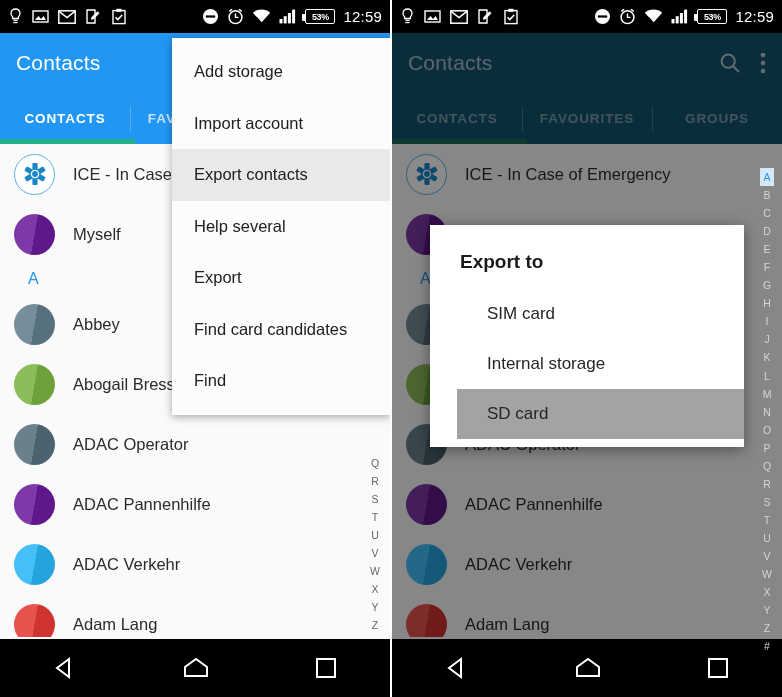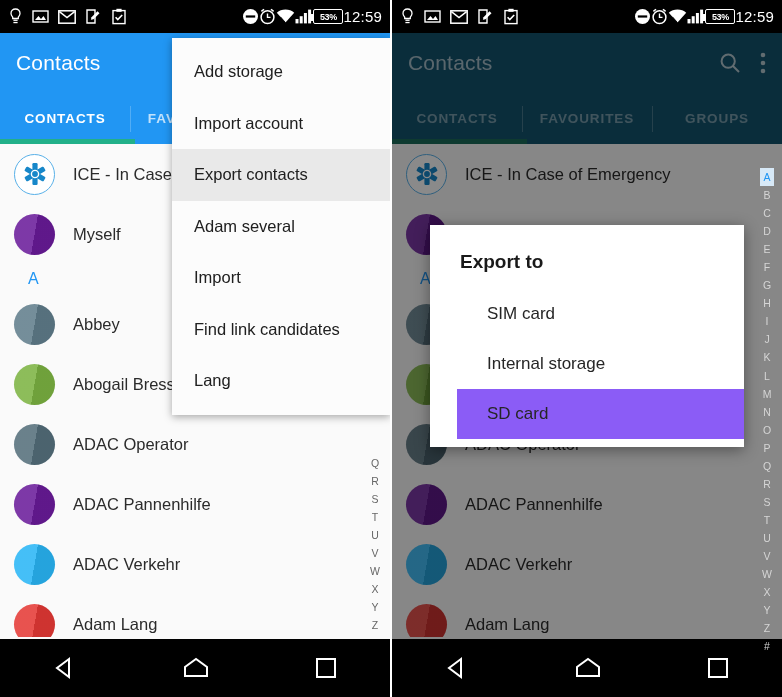--- a/index.html
+++ b/index.html
@@ -18,21 +18,21 @@
   .phone.left  { left: 0; }
   .phone.right { left: 392px; width: 390px; }
   .gutter { position:absolute; left:390px; top:0; width:2px; height:697px; background:#ffffff; z-index:60; }
 
   
   .statusbar {
     position: relative; height: 33px; background: #000;
     display: flex; align-items: center; padding: 0 8px; color: #fff;
   }
   .sb-left { display:flex; align-items:center; gap:9px; }
-  .sb-right { margin-left:auto; display:flex; align-items:center; }
+  .sb-right { margin-left:auto; display:flex; align-items:center; gap:8px; }
   .sb-icon { display:block; }
   .sb-batt {
     position: relative; width: 30px; height: 15px;
     border: 1.6px solid #fff; border-radius: 2px;
     display:flex; align-items:center; justify-content:center;
     font-size: 9px; font-weight: bold; color:#fff; letter-spacing:-0.3px;
   }
   .sb-batt::after {
     content:""; position:absolute; left:-4px; top:4px; width:3px; height:7px;
     background:#fff; border-radius:1px 0 0 1px;
@@ -121,21 +121,21 @@
     padding: 12px 0 0 0;
   }
   .dialog .dtitle {
     font-size: 19px; font-weight: bold; color:#1a1a1a;
     padding: 14px 38px 16px 30px;
   }
   .dialog .ditem {
     height: 50px; display:flex; align-items:center; padding-left: 30px;
     font-size: 17px; color:#262626;margin-left:27px;
   }
-  .dialog .ditem.highlight { background:#8b5cf6; }
+  .dialog .ditem.highlight { background:#a3a3a3; }
   .dialog .dpad { height: 8px; }
 
   .dim-title { color: rgba(255,255,255,.62) !important; }
 </style>
 </head>
 <body>
 
 <div class="stage">
 
   <div class="phone left">
@@ -266,24 +266,24 @@
         <span>Z</span>
         <span>#</span>
       </div>
 
     </div>
 
     <div class="menu">
       <div class="menu-item">Add storage</div>
       <div class="menu-item">Import account</div>
       <div class="menu-item highlight">Export contacts</div>
-      <div class="menu-item">Adam several</div>
-      <div class="menu-item">Import</div>
-      <div class="menu-item">Find link candidates</div>
-      <div class="menu-item">Lang</div>
+      <div class="menu-item">Help several</div>
+      <div class="menu-item">Export</div>
+      <div class="menu-item">Find card candidates</div>
+      <div class="menu-item">Find</div>
     </div>
 
     <div class="navbar">
       <svg width="26" height="26" viewBox="0 0 26 26">
           <path d="M17 4L5 13l12 9z" fill="none" stroke="#fff" stroke-width="2"></path>
         </svg>
       <svg width="28" height="26" viewBox="0 0 28 26">
           <path d="M3 21V12L14 4l11 8v9z" fill="none" stroke="#fff" stroke-width="2"></path>
         </svg>
       <svg width="24" height="24" viewBox="0 0 24 24">

